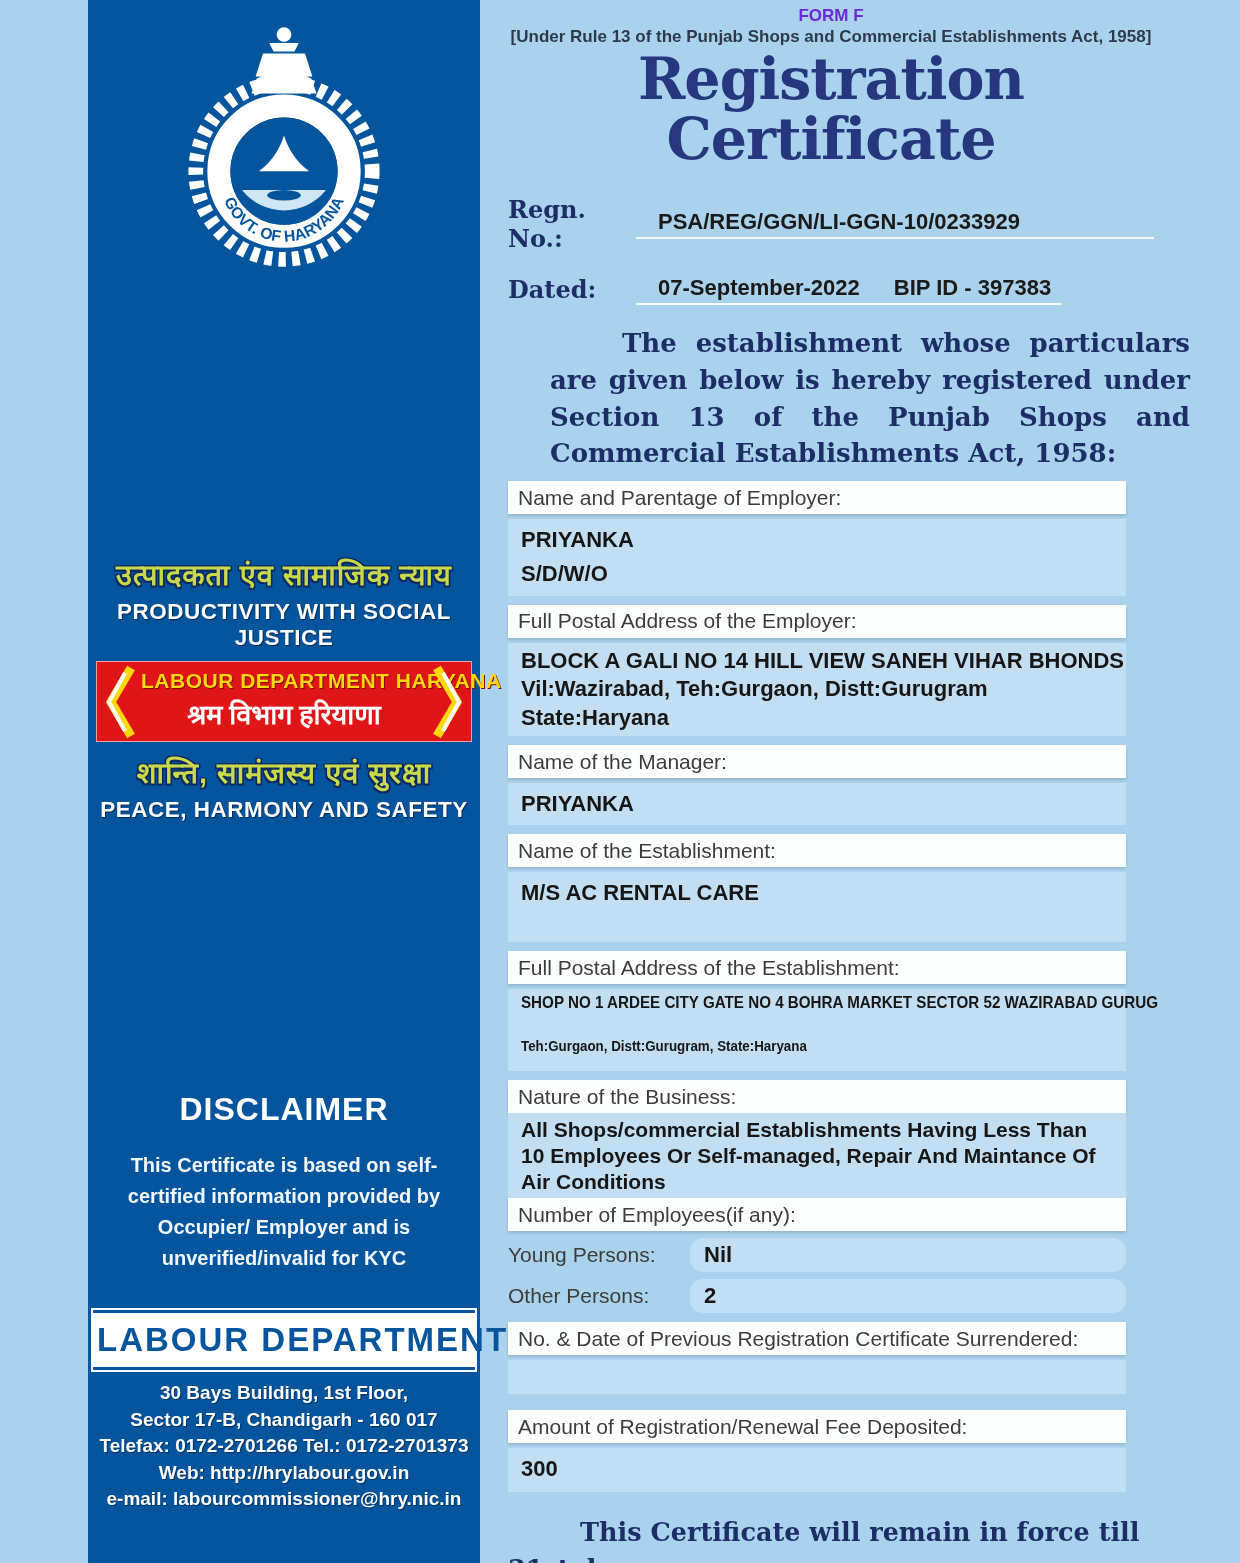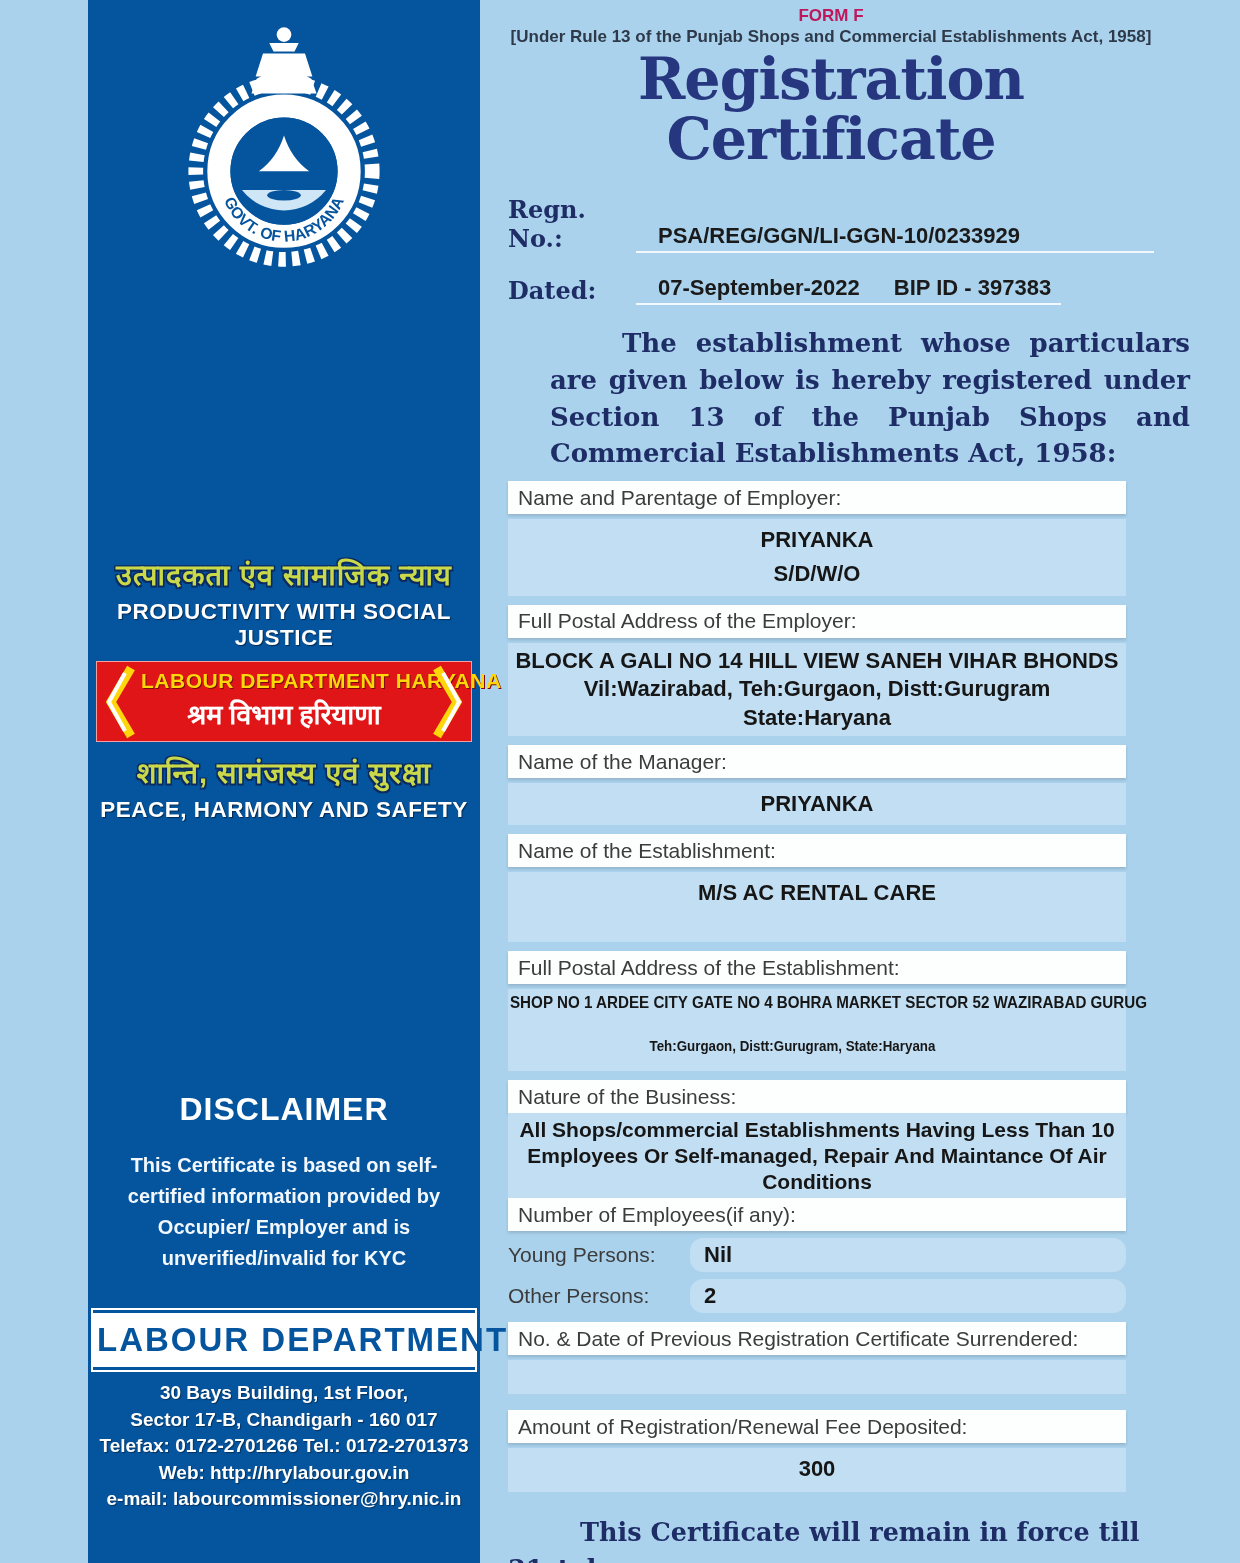--- a/index.html
+++ b/index.html
@@ -31,41 +31,41 @@
 
   .dept-box { background:#fff; margin:36px 5px 0; padding:8px 4px; text-align:center;
       border-top:3px solid #05549e; border-bottom:3px solid #05549e; box-shadow:0 0 0 2px #fff; }
   .dept-title { color:#05549e; font-size:33px; font-weight:bold; letter-spacing:2px; white-space:nowrap; }
   .dept-address { margin-top:10px; text-align:center; font-size:19px; font-weight:bold; line-height:1.4;
       color:#fff; text-shadow:1px 1px 1px rgba(0,0,0,.4); }
 
   
   .main { position:absolute; left:480px; top:0; width:760px; height:1563px; padding:6px 0 0 28px; }
   .center-zone { width:646px; text-align:center; }
-  .form-f { font-size:17px; font-weight:bold; color:#be185d; }
+  .form-f { font-size:17px; font-weight:bold; color:#6d28d9; }
   .rule-line { font-size:17px; font-weight:bold; color:#2e3a4a; margin-top:1px; }
   .cert-title { font-family:"DejaVu Serif", serif; font-weight:bold; font-size:57px;
       color:#26367f; letter-spacing:-1px; margin-top:2px; line-height:1.05; }
 
   .bl { font-family:"DejaVu Serif", serif; font-weight:bold; color:#1f2d66; }
-  .meta-row { display:flex; align-items:flex-end; margin-top:22px; width:646px; }
+  .meta-row { display:flex; align-items:center; margin-top:22px; width:646px; }
   .meta-row.first { margin-top:26px; }
   .meta-label { font-size:24px; width:128px; flex:none; }
   .meta-value { font-size:22px; font-weight:bold; color:#1a1a1a;
       border-bottom:2px solid rgba(255,255,255,.85); padding:0 16px 2px 22px; }
   .meta-value.grow { flex:1; }
   .bip { font-size:22px; font-weight:bold; color:#1a1a1a; border-bottom:2px solid rgba(255,255,255,.85); padding:0 10px 2px 18px; }
 
   .intro { width:640px; font-size:26px; line-height:1.42; margin-top:20px; text-align:justify;margin-left:42px; }
   .intro .indent { display:inline-block; width:72px; }
 
   .labelbox { width:618px; background:#fdfefe; min-height:33px; display:flex; align-items:center;
       padding:2px 10px; font-size:21px; color:#3c3c3c; box-shadow:0 2px 3px rgba(0,0,0,.14); }
-  .valuebox { width:618px; background:#c1def3; padding:4px 2px; font-size:22px; font-weight:bold;
-      color:#161616;text-align:center; }
+  .valuebox { width:618px; background:#c1def3; padding:4px 13px; font-size:22px; font-weight:bold;
+      color:#161616; }
   .valuebox .vline { line-height:1.55; white-space:nowrap; overflow:visible; }
   .mt { margin-top:5px; } .mtb { margin-top:9px; }
 
   .cond1 { font-size:16.5px; transform:scaleX(.92); transform-origin:left; white-space:nowrap; }
   .cond2 { font-size:14.5px; transform:scaleX(.92); transform-origin:left; white-space:nowrap; margin-top:26px; }
 
   .bizval { font-size:21px; line-height:1.22; font-weight:bold; white-space:normal; }
 
   .emp-row { display:flex; align-items:center; margin-top:7px; width:618px; }
   .emp-label { font-size:21px; color:#3c3c3c; width:182px; flex:none; }

